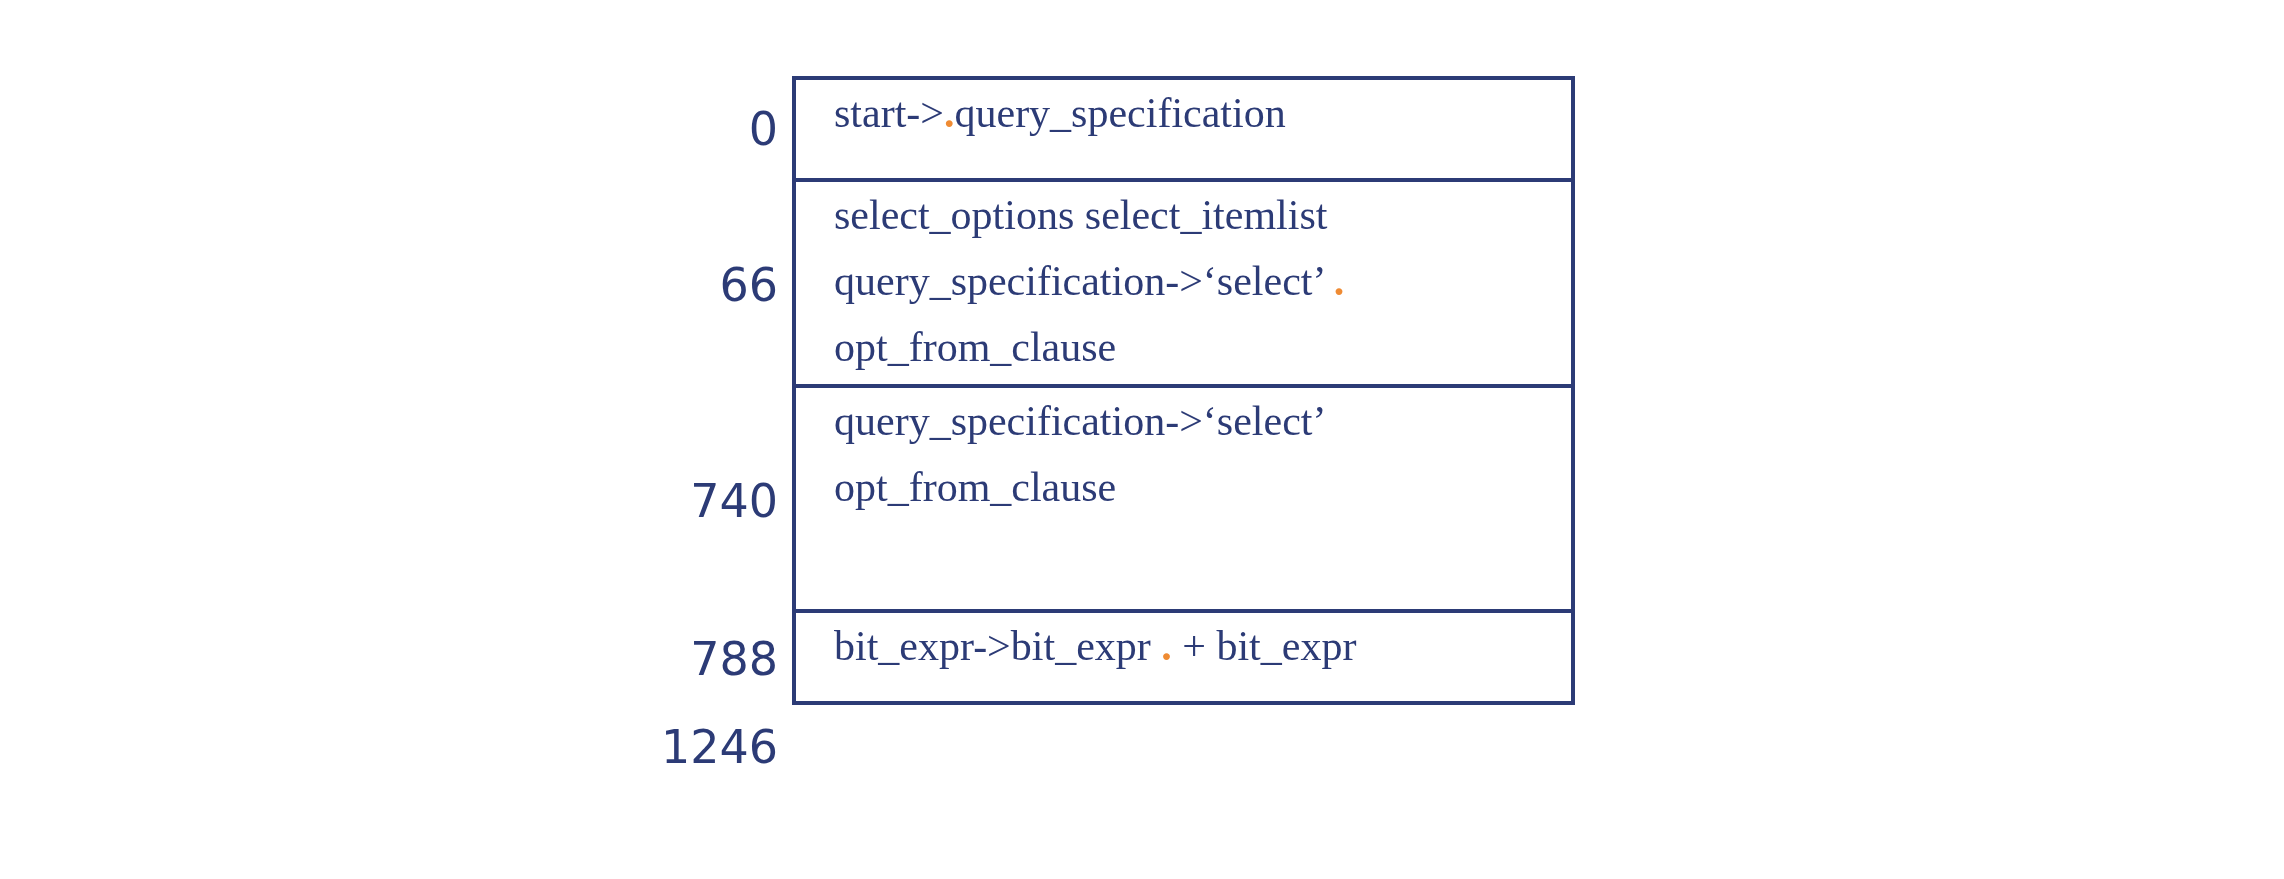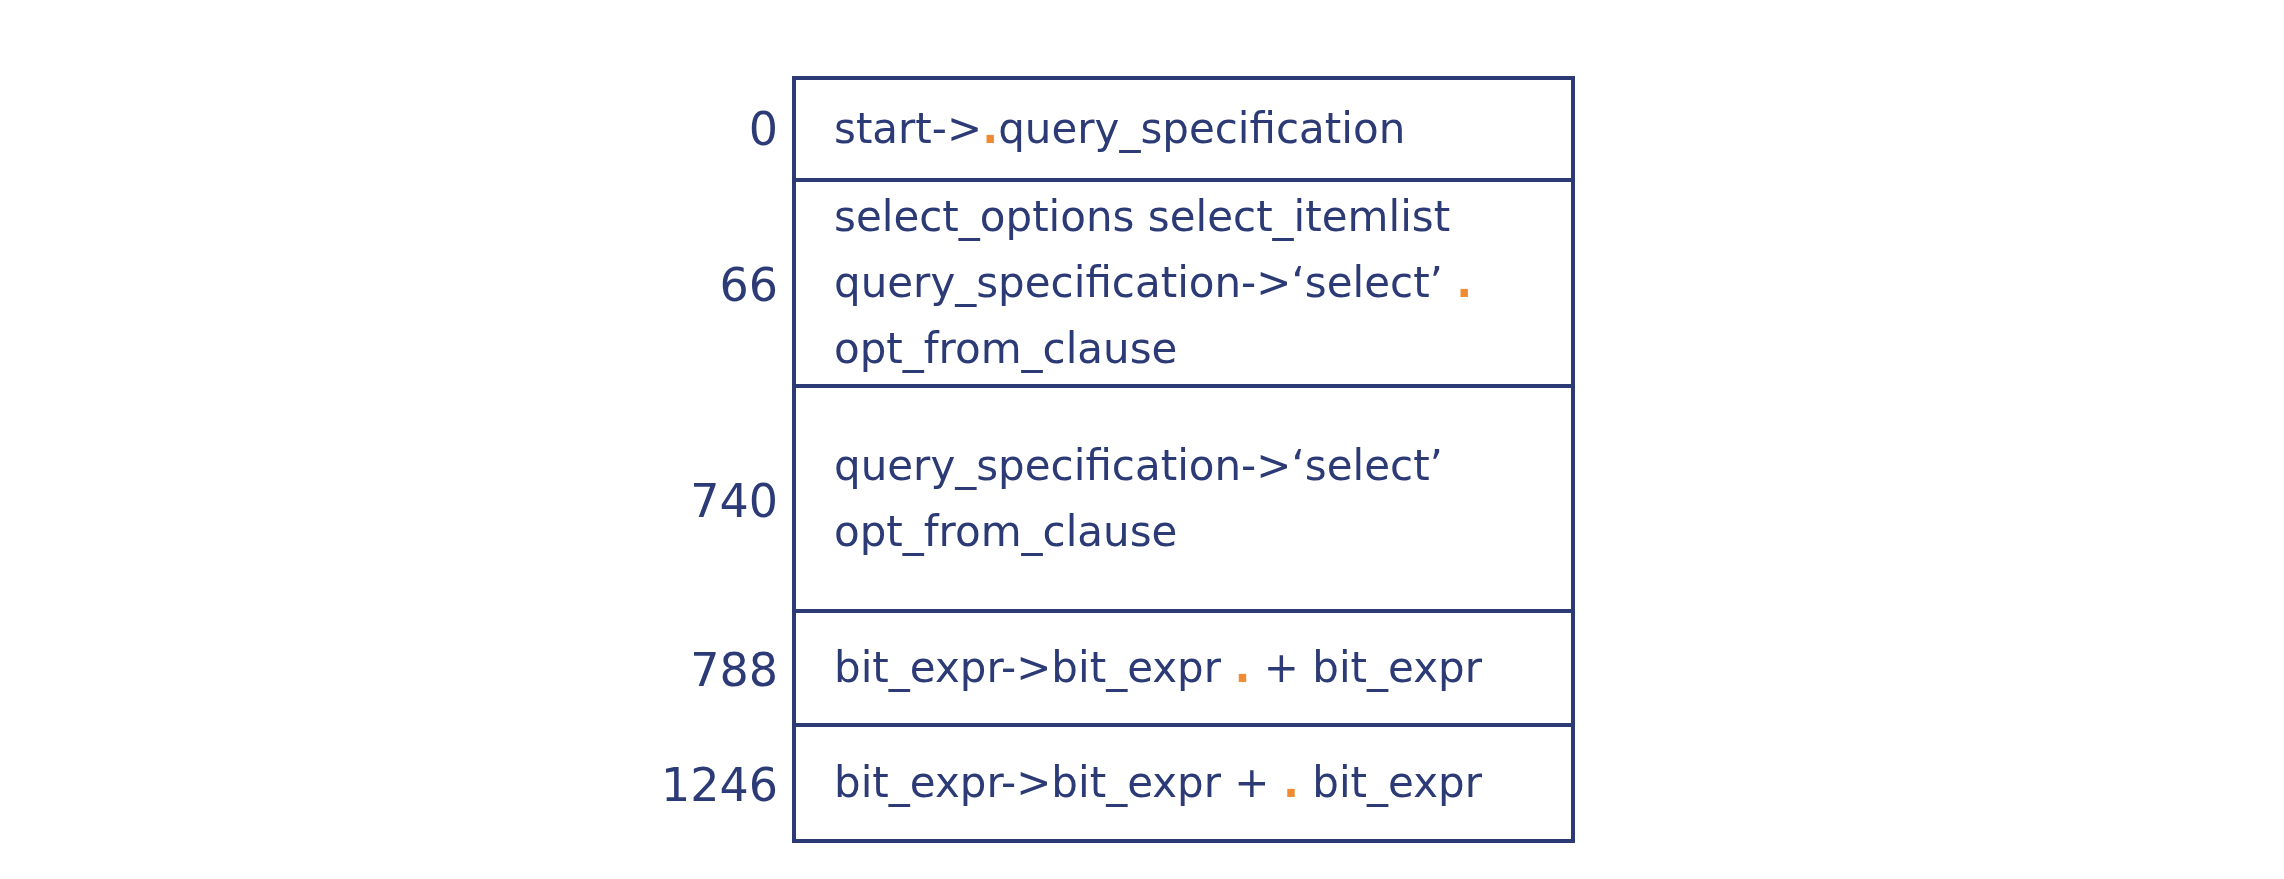--- a/index.html
+++ b/index.html
@@ -22,43 +22,44 @@
     display: flex;
     flex-direction: column;
   }
   .diagram-row {
     display: grid;
     grid-template-columns: 232px 783px;
   }
   .diagram-row:nth-child(1) { height: 106px; }
   .diagram-row:nth-child(2) { height: 206px; }
   .diagram-row:nth-child(3) { height: 225px; }
-  .diagram-row:nth-child(4) { height: 114px;  }
-  .diagram-row:nth-child(5) { height: 116px;  }
+  .diagram-row:nth-child(4) { height: 92px;  }
+  .diagram-row:nth-child(5) { height: 84px;  }
 
   .state-num {
     display: flex;
     align-items: center;
     justify-content: flex-end;
     padding-right: 14px;
     font-size: 46px;
     color: var(--navy);
   }
   .item-cell {
     box-sizing: border-box;
     height: 100%;
     display: flex;
     flex-direction: column;
-    justify-content: center;
+    justify-content: flex-start;
     padding-left: 38px;
     padding-right: 10px;
     border-left: 4px solid var(--border);
     border-right: 4px solid var(--border);
     border-bottom: 4px solid var(--border);
     background: #ffffff;
+    font-family: Liberation Serif, serif;
   }
   .diagram-row:first-child .item-cell {
     border-top: 4px solid var(--border);
   }
   .prod-line {
     font-size: 42px;
     line-height: 66px;
     color: var(--navy);
     white-space: pre-wrap;
   }
@@ -95,18 +96,15 @@
         </div>
       </div>
       <div class="diagram-row">
         <div class="state-num">788</div>
         <div class="item-cell">
           <div class="prod-line"><span class="tok">bit_expr-&gt;bit_expr </span><span class="tok dot" style="color: rgb(239, 139, 51);">.</span><span class="tok"> + bit_expr</span></div>
         </div>
       </div>
       <div class="diagram-row">
         <div class="state-num">1246</div>
-        <div class="item-cell">
-          <div class="prod-line"><span class="tok">bit_expr-&gt;bit_expr + </span><span class="tok dot" style="color: rgb(239, 139, 51);">.</span><span class="tok"> bit_expr</span></div>
-        </div>
       </div>
     </div>
 </div>
 
 </body></html>

